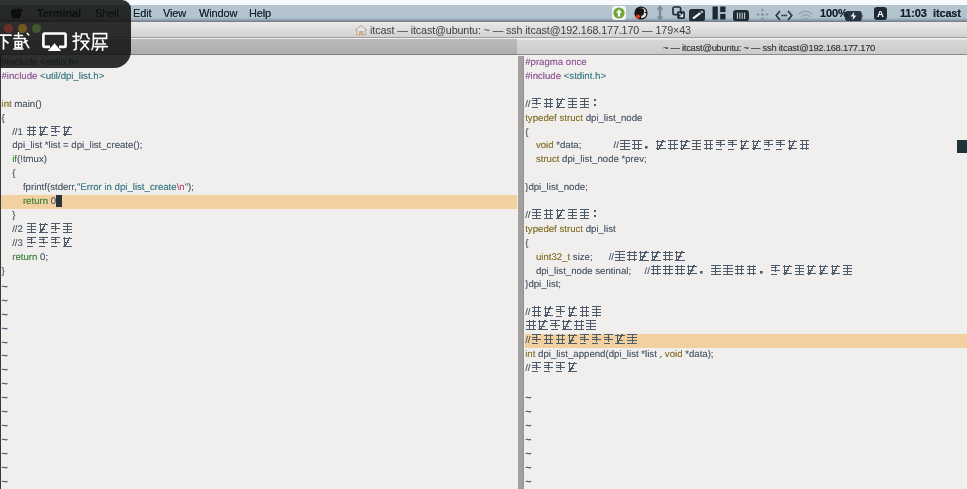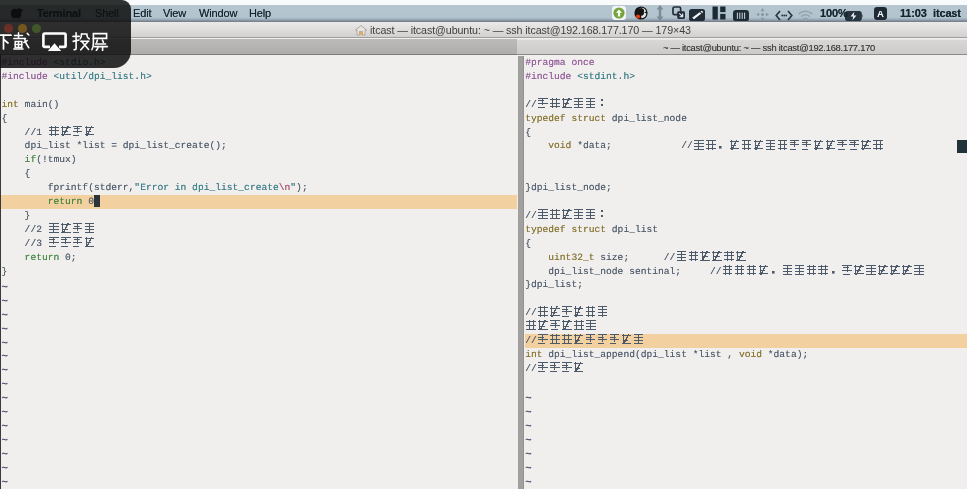--- a/index.html
+++ b/index.html
@@ -1,17 +1,17 @@
 <!DOCTYPE html>
 <html><head><meta charset="utf-8"><style>
 *{margin:0;padding:0;box-sizing:border-box}
 html,body{width:967px;height:489px;overflow:hidden;background:#f0efed;font-family:"Liberation Sans",sans-serif}
 #stage{position:relative;width:967px;height:489px}
 
-.term{position:absolute;font-family:Liberation Mono, monospace;font-size:9.65px;line-height:13.9px;white-space:pre;text-rendering:geometricPrecision;color:#4d5a6a;text-shadow:0 0 .55px rgba(77,90,106,.55)}
+.term{position:absolute;font-family:Liberation Sans, sans-serif;font-size:9.65px;line-height:13.9px;white-space:pre;text-rendering:geometricPrecision;color:#4d5a6a;text-shadow:0 0 .55px rgba(77,90,106,.55)}
 .ln{position:absolute;left:0;height:13.9px}
 .sl{color:#4d5a6a}.pp{color:#9d56a0}.tl{color:#33808a}.ol{color:#8f751f}.gr{color:#3c8a38}.pk{color:#c04a70}.td{color:#545a7a;font-size:10.6px;font-weight:700}
 i.cj{display:inline-block;width:9.7px;height:10.1px;margin:0 1.15px;vertical-align:-1.4px}
 .vA{background:linear-gradient(currentColor,currentColor) 50% 0/1.1px 100% no-repeat,repeating-linear-gradient(to bottom,currentColor 0 1.15px,transparent 1.15px 3.05px)}
 .vB{background:linear-gradient(currentColor,currentColor) 26% 0/1.05px 100% no-repeat,linear-gradient(currentColor,currentColor) 74% 0/1.05px 100% no-repeat,linear-gradient(currentColor,currentColor) 0 8%/100% 1.05px no-repeat,linear-gradient(currentColor,currentColor) 0 50%/100% 1.05px no-repeat,linear-gradient(currentColor,currentColor) 0 92%/100% 1.05px no-repeat}
 .vC{background:linear-gradient(currentColor,currentColor) 0 0/100% 1.05px no-repeat,linear-gradient(currentColor,currentColor) 50% 15%/1.05px 70% no-repeat,linear-gradient(currentColor,currentColor) 0 52%/100% 1.05px no-repeat,linear-gradient(currentColor,currentColor) 15% 100%/70% 1.05px no-repeat,linear-gradient(currentColor,currentColor) 18% 27%/64% 1.05px no-repeat}
 .vD{background:linear-gradient(115deg,transparent 43%,currentColor 43% 53%,transparent 53%) no-repeat,linear-gradient(currentColor,currentColor) 12% 0/1.05px 100% no-repeat,linear-gradient(currentColor,currentColor) 0 12%/100% 1.05px no-repeat,linear-gradient(currentColor,currentColor) 30% 60%/60% 1.05px no-repeat,linear-gradient(currentColor,currentColor) 0 96%/100% 1.05px no-repeat}
 .pc{background:linear-gradient(currentColor,currentColor) 15% 80%/2.6px 2.6px no-repeat}
 .pl{background:linear-gradient(currentColor,currentColor) 38% 12%/2.2px 2.2px no-repeat,linear-gradient(currentColor,currentColor) 38% 78%/2.2px 2.2px no-repeat}
 i.cur{display:inline-block;width:5.9px;height:11.6px;background:#2b333b;vertical-align:-2.2px}
@@ -79,20 +79,21 @@
 
 <div id="rwin">
   <div id="hl-r"></div>
   <div class="term" style="left:8.2px;top:-38.5px;width:442px;height:489px;clip-path:inset(56px 0 0 0)">
 <div class="ln" style="top:56.0px"><span class="pp">#pragma once</span></div>
 <div class="ln" style="top:69.9px"><span class="pp">#include</span><span class="sl"> </span><span class="tl">&lt;stdint.h&gt;</span></div>
 <div class="ln" style="top:97.7px"><span class="sl">//</span><span class="sl"><i class="cj vC"></i><i class="cj vB"></i><i class="cj vD"></i><i class="cj vA"></i><i class="cj vA"></i><i class="cj pl"></i></span></div>
 <div class="ln" style="top:111.6px"><span class="ol">typedef</span><span class="sl"> </span><span class="ol">struct</span><span class="sl"> dpi_list_node</span></div>
 <div class="ln" style="top:125.5px"><span class="sl">{</span></div>
 <div class="ln" style="top:139.4px"><span class="sl">    </span><span class="ol">void</span><span class="sl"> *data;            //</span><span class="sl"><i class="cj vA"></i><i class="cj vB"></i><i class="cj pc"></i><i class="cj vD"></i><i class="cj vB"></i><i class="cj vD"></i><i class="cj vA"></i><i class="cj vB"></i><i class="cj vC"></i><i class="cj vC"></i><i class="cj vD"></i><i class="cj vD"></i><i class="cj vC"></i><i class="cj vC"></i><i class="cj vD"></i><i class="cj vB"></i></span></div>
+<div class="ln" style="top:153.3px"><span class="sl">    </span><span class="ol">struct</span><span class="sl"> dpi_list_node *prev;</span></div>
 <div class="ln" style="top:181.1px"><span class="sl">}dpi_list_node;</span></div>
 <div class="ln" style="top:208.9px"><span class="sl">//</span><span class="sl"><i class="cj vA"></i><i class="cj vB"></i><i class="cj vD"></i><i class="cj vA"></i><i class="cj vA"></i><i class="cj pl"></i></span></div>
 <div class="ln" style="top:222.8px"><span class="ol">typedef</span><span class="sl"> </span><span class="ol">struct</span><span class="sl"> dpi_list</span></div>
 <div class="ln" style="top:236.7px"><span class="sl">{</span></div>
 <div class="ln" style="top:250.6px"><span class="sl">    </span><span class="ol">uint32_t</span><span class="sl"> size;      //</span><span class="sl"><i class="cj vA"></i><i class="cj vB"></i><i class="cj vD"></i><i class="cj vD"></i><i class="cj vB"></i><i class="cj vD"></i></span></div>
 <div class="ln" style="top:264.5px"><span class="sl">    dpi_list_node sentinal;     //</span><span class="sl"><i class="cj vB"></i><i class="cj vB"></i><i class="cj vB"></i><i class="cj vD"></i><i class="cj pc"></i><i class="cj vA"></i><i class="cj vA"></i><i class="cj vB"></i><i class="cj vB"></i><i class="cj pc"></i><i class="cj vC"></i><i class="cj vD"></i><i class="cj vA"></i><i class="cj vD"></i><i class="cj vD"></i><i class="cj vD"></i><i class="cj vA"></i></span></div>
 <div class="ln" style="top:278.4px"><span class="sl">}dpi_list;</span></div>
 <div class="ln" style="top:306.2px"><span class="sl">//</span><span class="sl"><i class="cj vB"></i><i class="cj vD"></i><i class="cj vC"></i><i class="cj vD"></i><i class="cj vB"></i><i class="cj vA"></i></span></div>
 <div class="ln" style="top:320.1px"><span class="sl"><i class="cj vB"></i><i class="cj vD"></i><i class="cj vC"></i><i class="cj vD"></i><i class="cj vB"></i><i class="cj vA"></i></span></div>
 <div class="ln" style="top:334.0px"><span class="sl">//</span><span class="sl"><i class="cj vC"></i><i class="cj vB"></i><i class="cj vB"></i><i class="cj vD"></i><i class="cj vC"></i><i class="cj vC"></i><i class="cj vC"></i><i class="cj vD"></i><i class="cj vA"></i></span></div>

